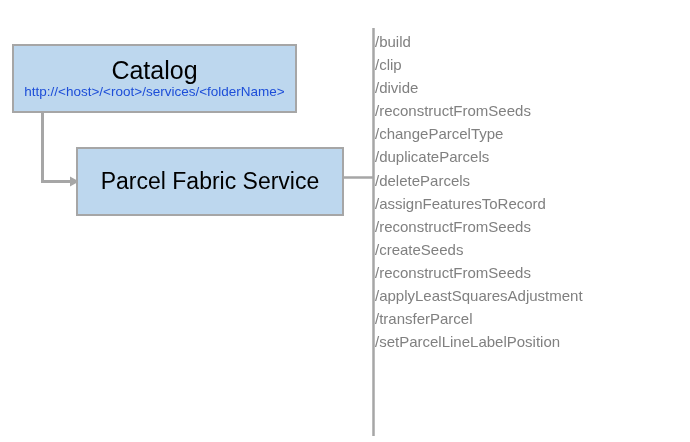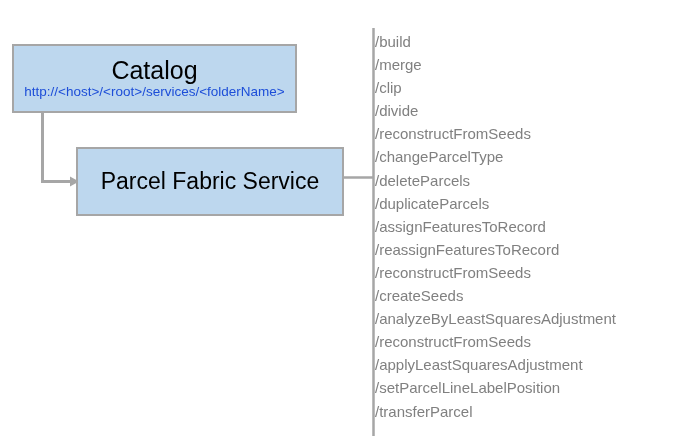--- a/index.html
+++ b/index.html
@@ -126,32 +126,29 @@
     <div class="node-subtitle">http://&lt;host&gt;/&lt;root&gt;/services/&lt;folderName&gt;</div>
   </div>
 
   <div class="node" id="node-parcel-fabric-service">
     <div class="node-title">Parcel Fabric Service</div>
   </div>
 
   <div id="operations-panel">
     <ul id="operations-list">
         <li>/build</li>
-        <li>/merge</li>
         <li>/clip</li>
         <li>/divide</li>
         <li>/reconstructFromSeeds</li>
         <li>/changeParcelType</li>
+        <li>/duplicateParcels</li>
         <li>/deleteParcels</li>
-        <li>/duplicateParcels</li>
         <li>/assignFeaturesToRecord</li>
-        <li>/reassignFeaturesToRecord</li>
         <li>/reconstructFromSeeds</li>
         <li>/createSeeds</li>
-        <li>/analyzeByLeastSquaresAdjustment</li>
         <li>/reconstructFromSeeds</li>
         <li>/applyLeastSquaresAdjustment</li>
+        <li>/transferParcel</li>
         <li>/setParcelLineLabelPosition</li>
-        <li>/transferParcel</li>
       </ul>
   </div>
 
 </div>
 
 </body></html>

